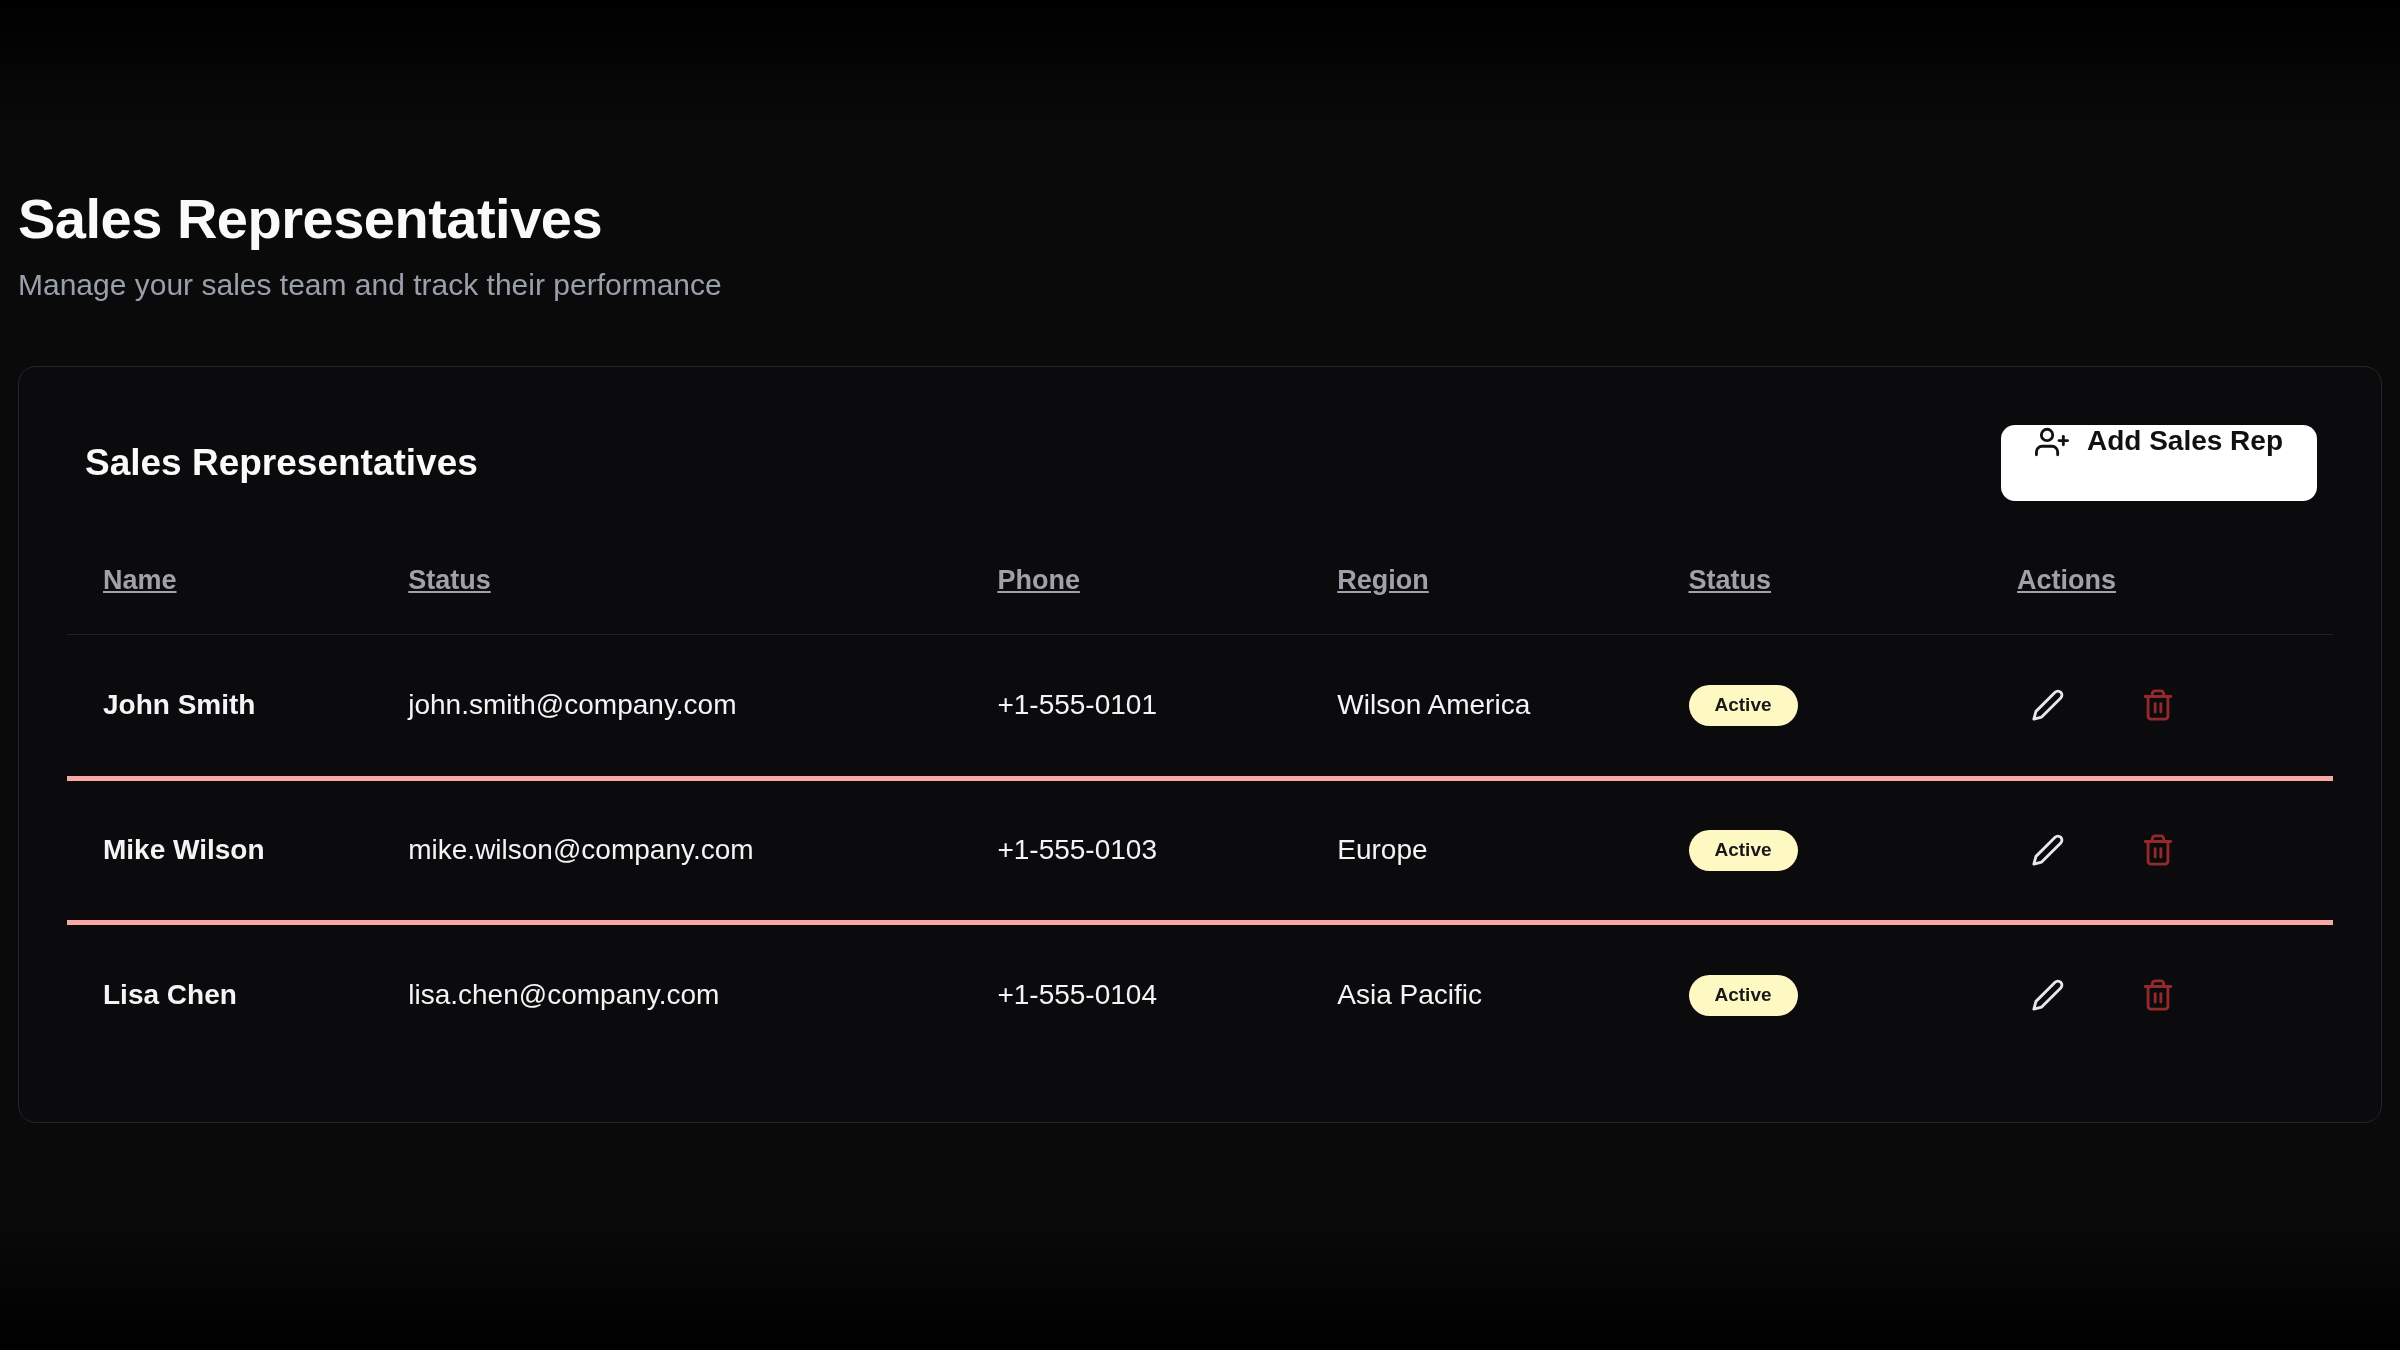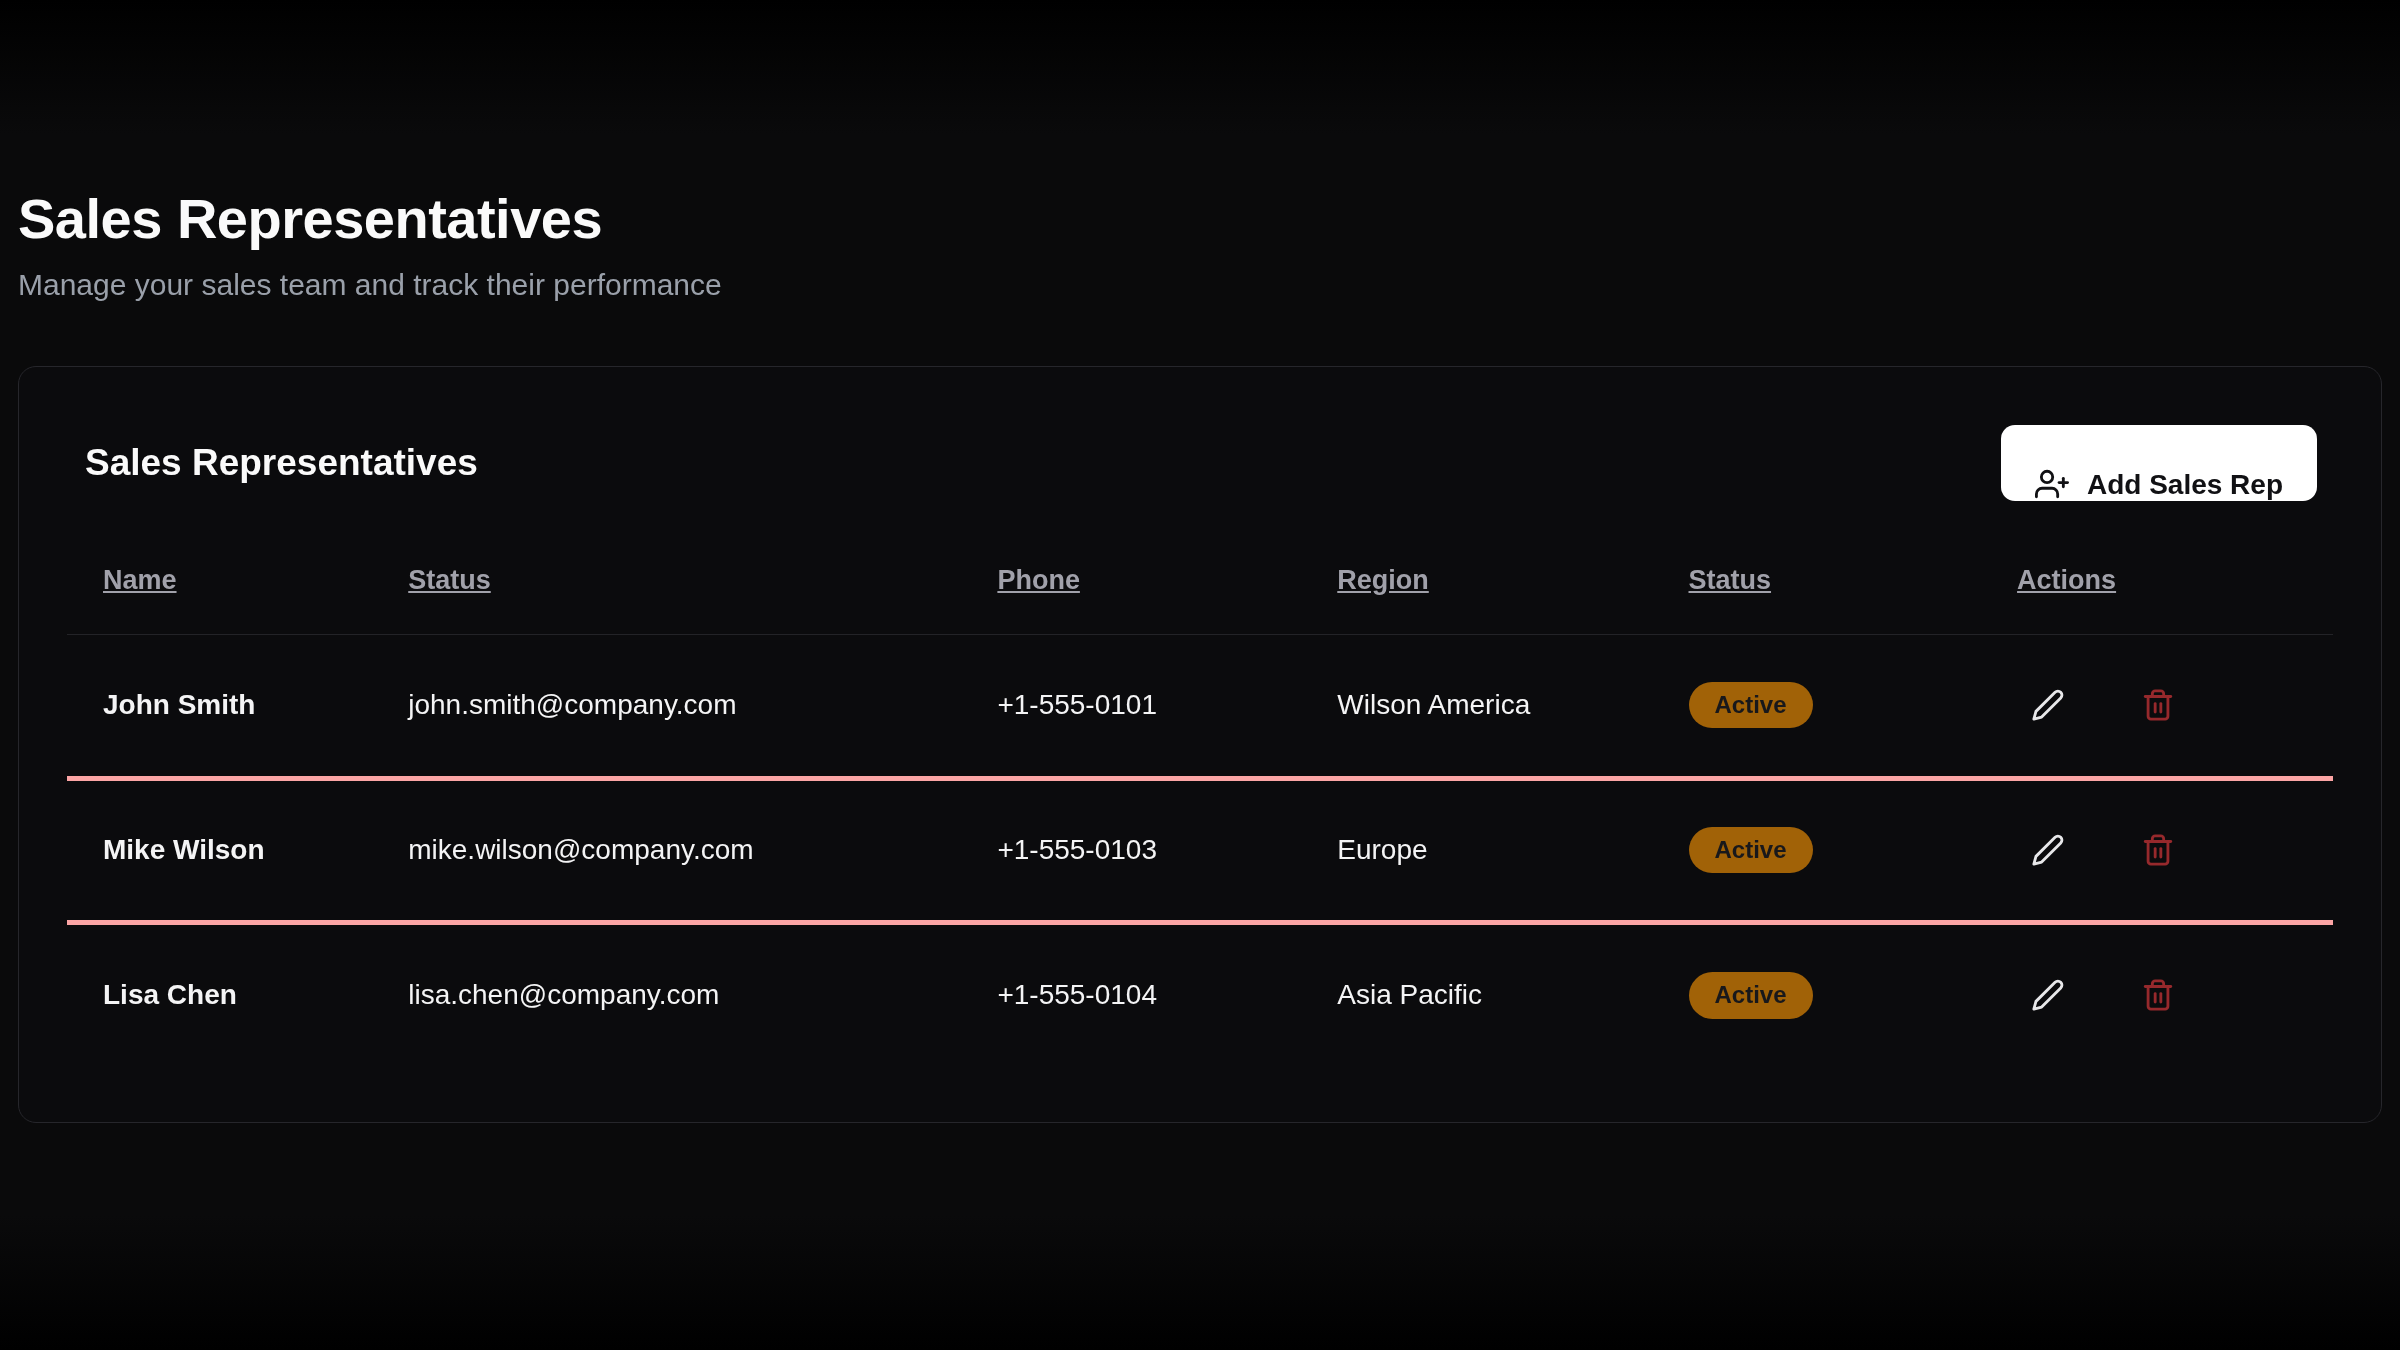--- a/index.html
+++ b/index.html
@@ -51,21 +51,21 @@
   }
 
   .card-title {
     font-size: 37px;
     font-weight: 700;
     color: #fafafa;
   }
 
   .add-btn {
     display: inline-flex;
-    align-items: flex-end;
+    align-items: flex-start;
     gap: 18px;
     background: #ffffff;
     color: #111114;
     border: none;
     border-radius: 14px;
     height: 76px;
     padding: 0 34px;
     font-family: "Liberation Sans", sans-serif;
     font-size: 28px;
     font-weight: 600;
@@ -111,23 +111,23 @@
     padding-left: 36px;
     font-weight: 600;
   }
 
   tbody tr:last-child td { border-bottom: none; }
 
   .status-pill {
     display: inline-flex;
     align-items: center;
     justify-content: center;
-    background: #a16207;
+    background: #fef9c3;
     color: #18181b;
-    font-size: 24px;
+    font-size: 19px;
     font-weight: 600;
     padding: 10px 26px;
     border-radius: 999px;
     line-height: 1.1;
   }
 
   .actions-cell {
     white-space: nowrap;
   }
 

